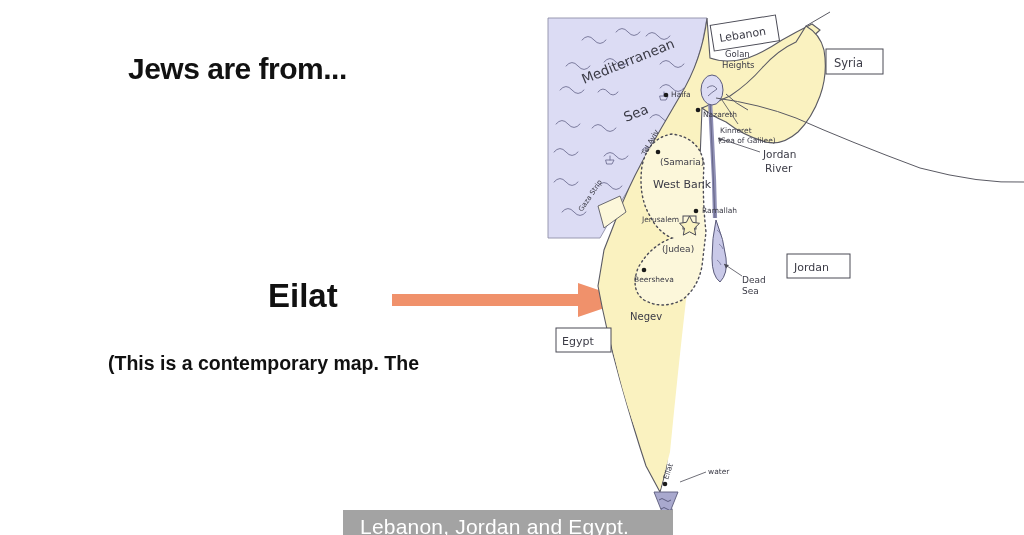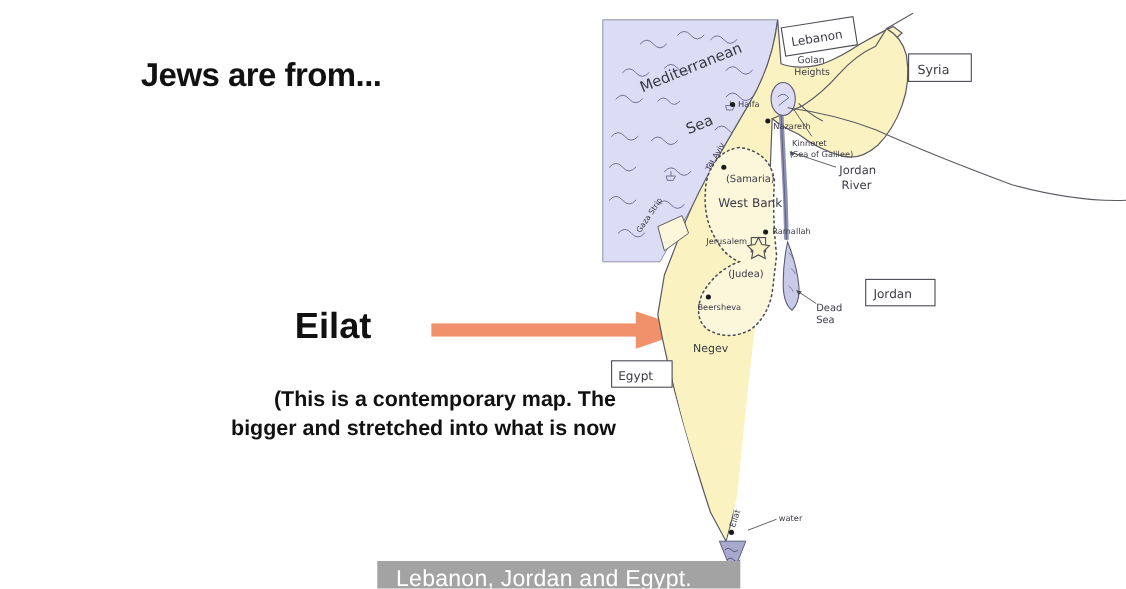--- a/index.html
+++ b/index.html
@@ -52,21 +52,21 @@
     width: 236px;
     height: 34px;
   }
 
   
   #note {
     position: absolute;
     left: 108px;
     top: 350px;
     width: 452px;
-    text-align: right;
+    text-align: left;
     font-size: 19.5px;
     font-weight: 700;
     line-height: 26px;
     color: #111111;
   }
   #note .nl { display: block; }
 
   
   #caption-bar {
     position: absolute;
@@ -112,21 +112,20 @@
 
   <div id="israel-label">Eilat</div>
 
   <svg id="israel-arrow" viewBox="0 0 236 34">
     <rect x="0" y="11" width="196" height="12" fill="#F0916B"></rect>
     <polygon points="186,0 236,17 186,34" fill="#F0916B"></polygon>
   </svg>
 
   <div id="note">
     <span class="nl">(This is a contemporary map. The</span>
-    <span class="nl">bigger and stretched into what is now</span>
   </div>
 
   <div id="map-wrap">
   <svg id="map-svg" width="504" height="535" viewBox="0 0 504 535" xmlns="http://www.w3.org/2000/svg">
 
     <path d="M28,18 L187,18 Q180,70 150,120 Q120,170 96,210 L80,238 L28,238 Z" fill="#DCDCF4" stroke="#8f8fa8" stroke-width="0.9"></path>
 
     <g fill="none" stroke="#6f6f93" stroke-width="0.9" stroke-linecap="round">
       <path d="M62,40 q6,-7 12,0 q6,7 12,0"></path>
       <path d="M96,32 q6,-7 12,0 q6,7 12,0"></path>

